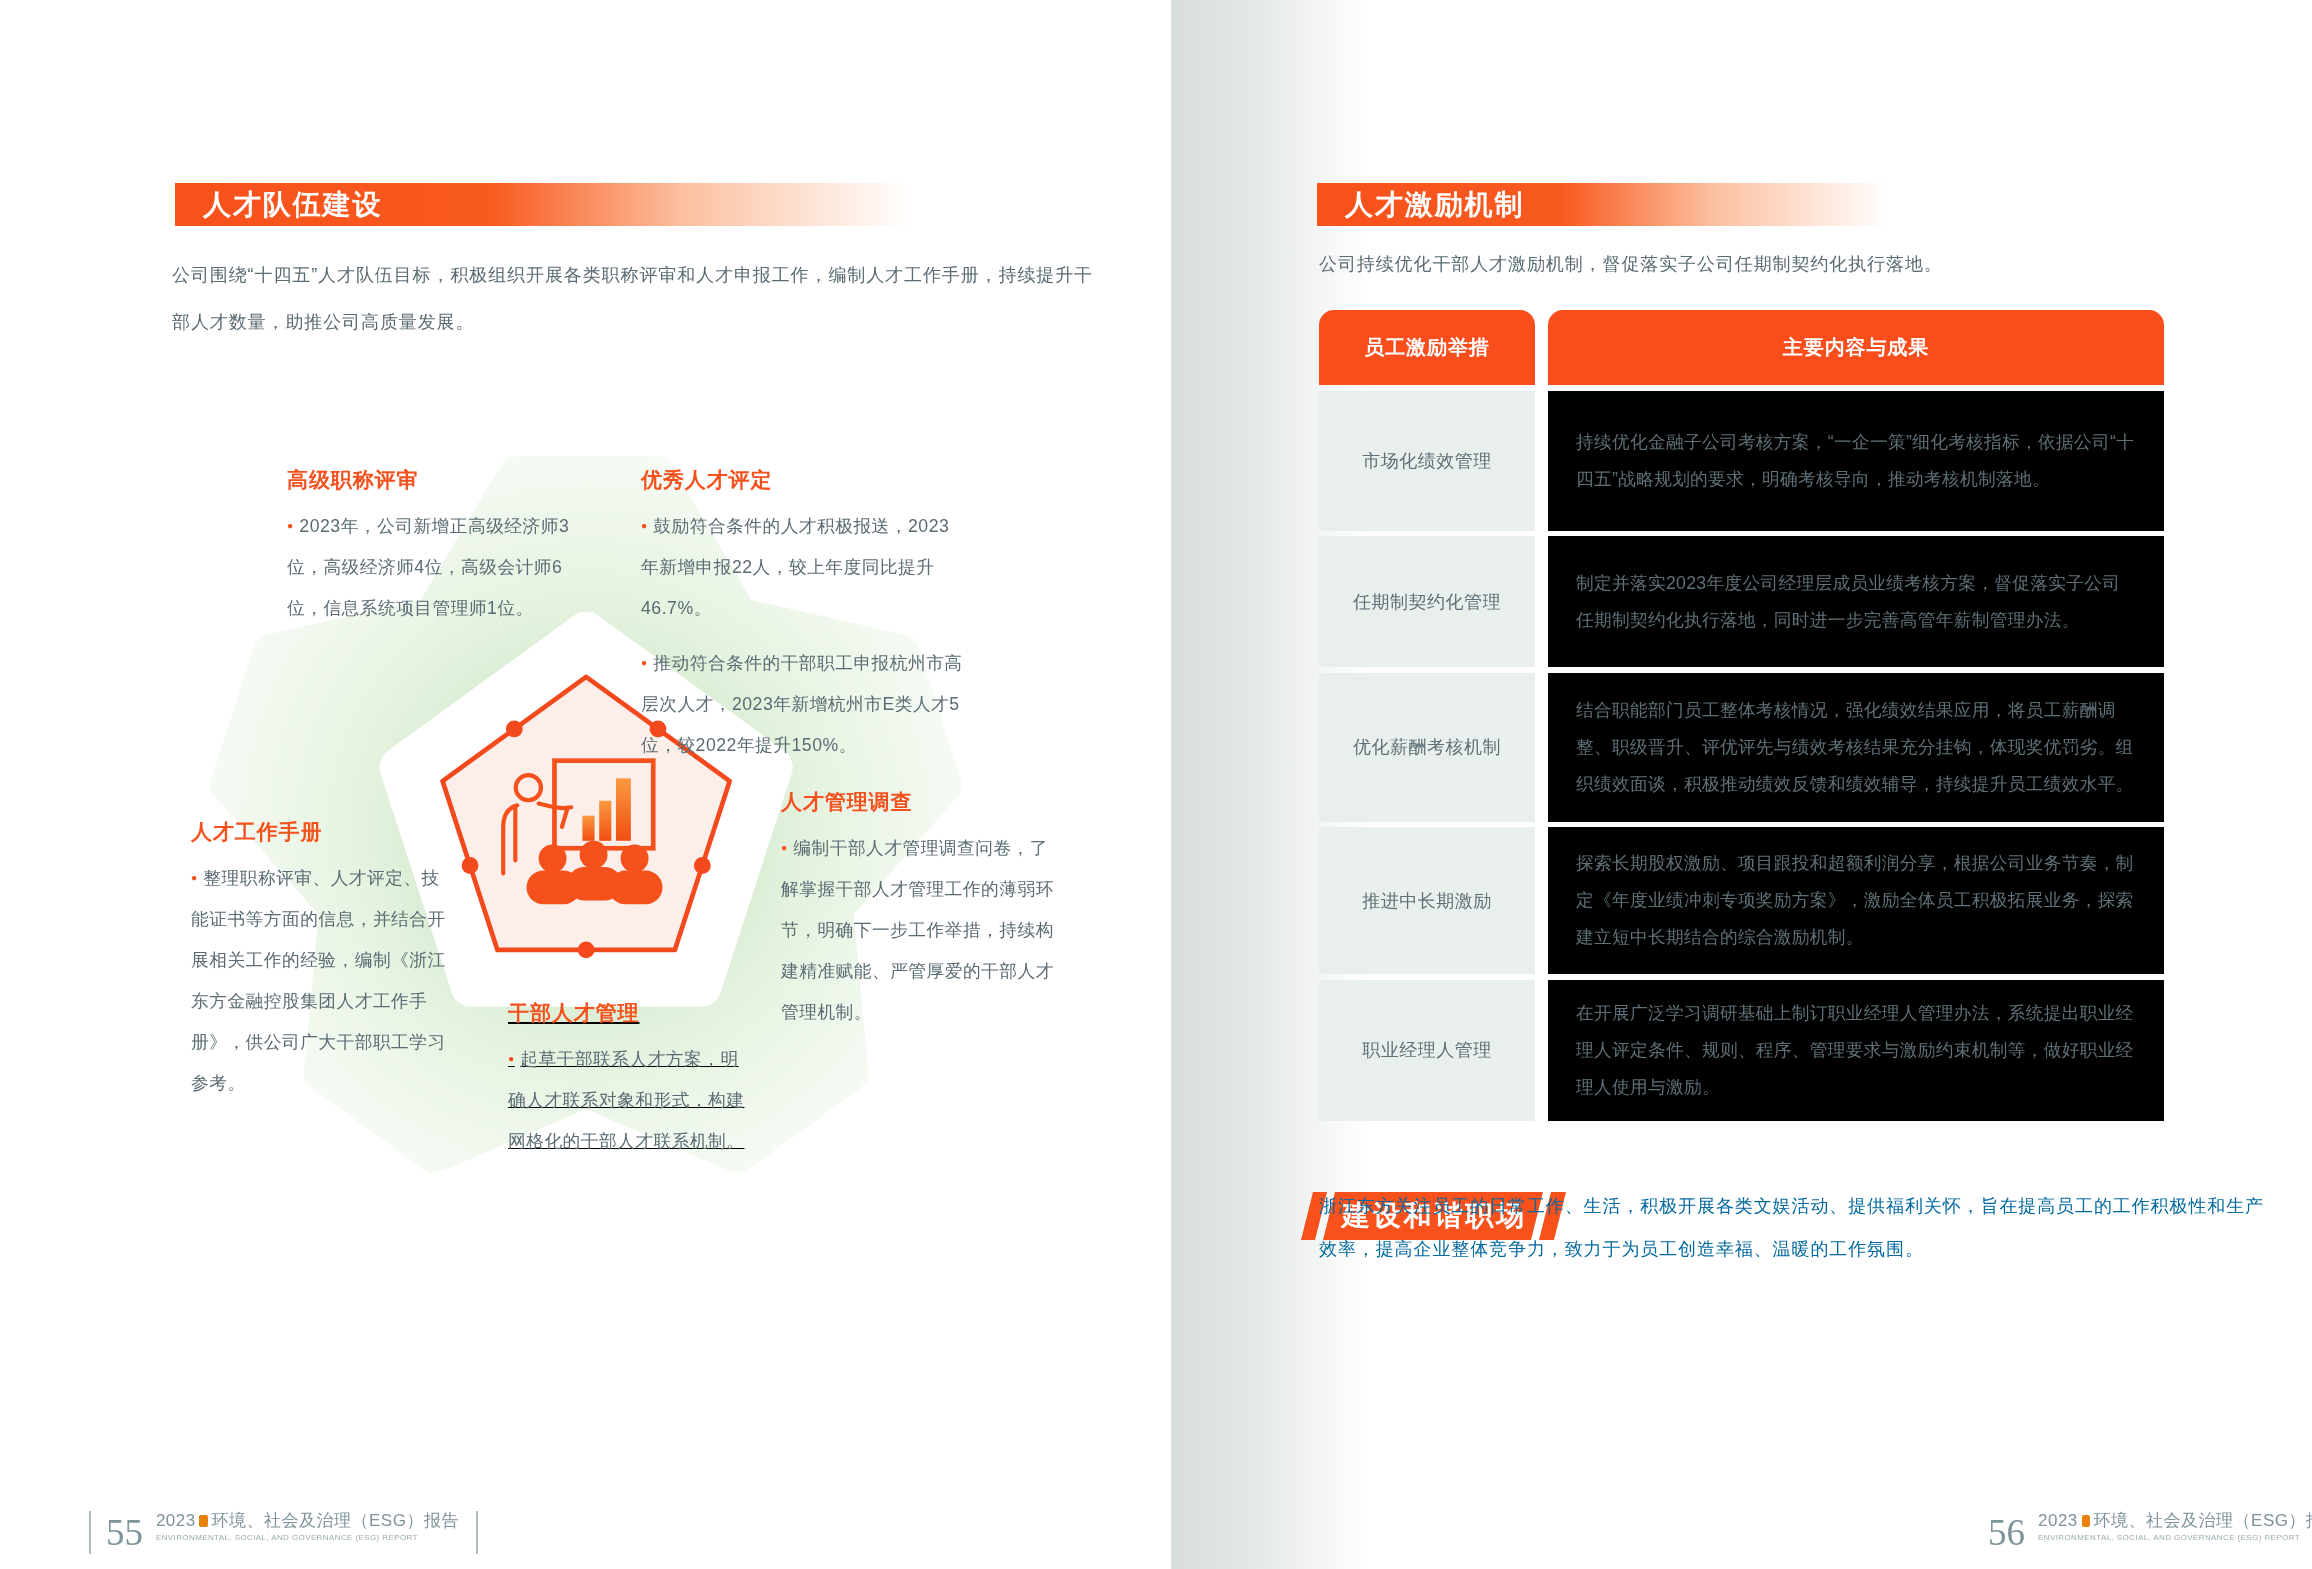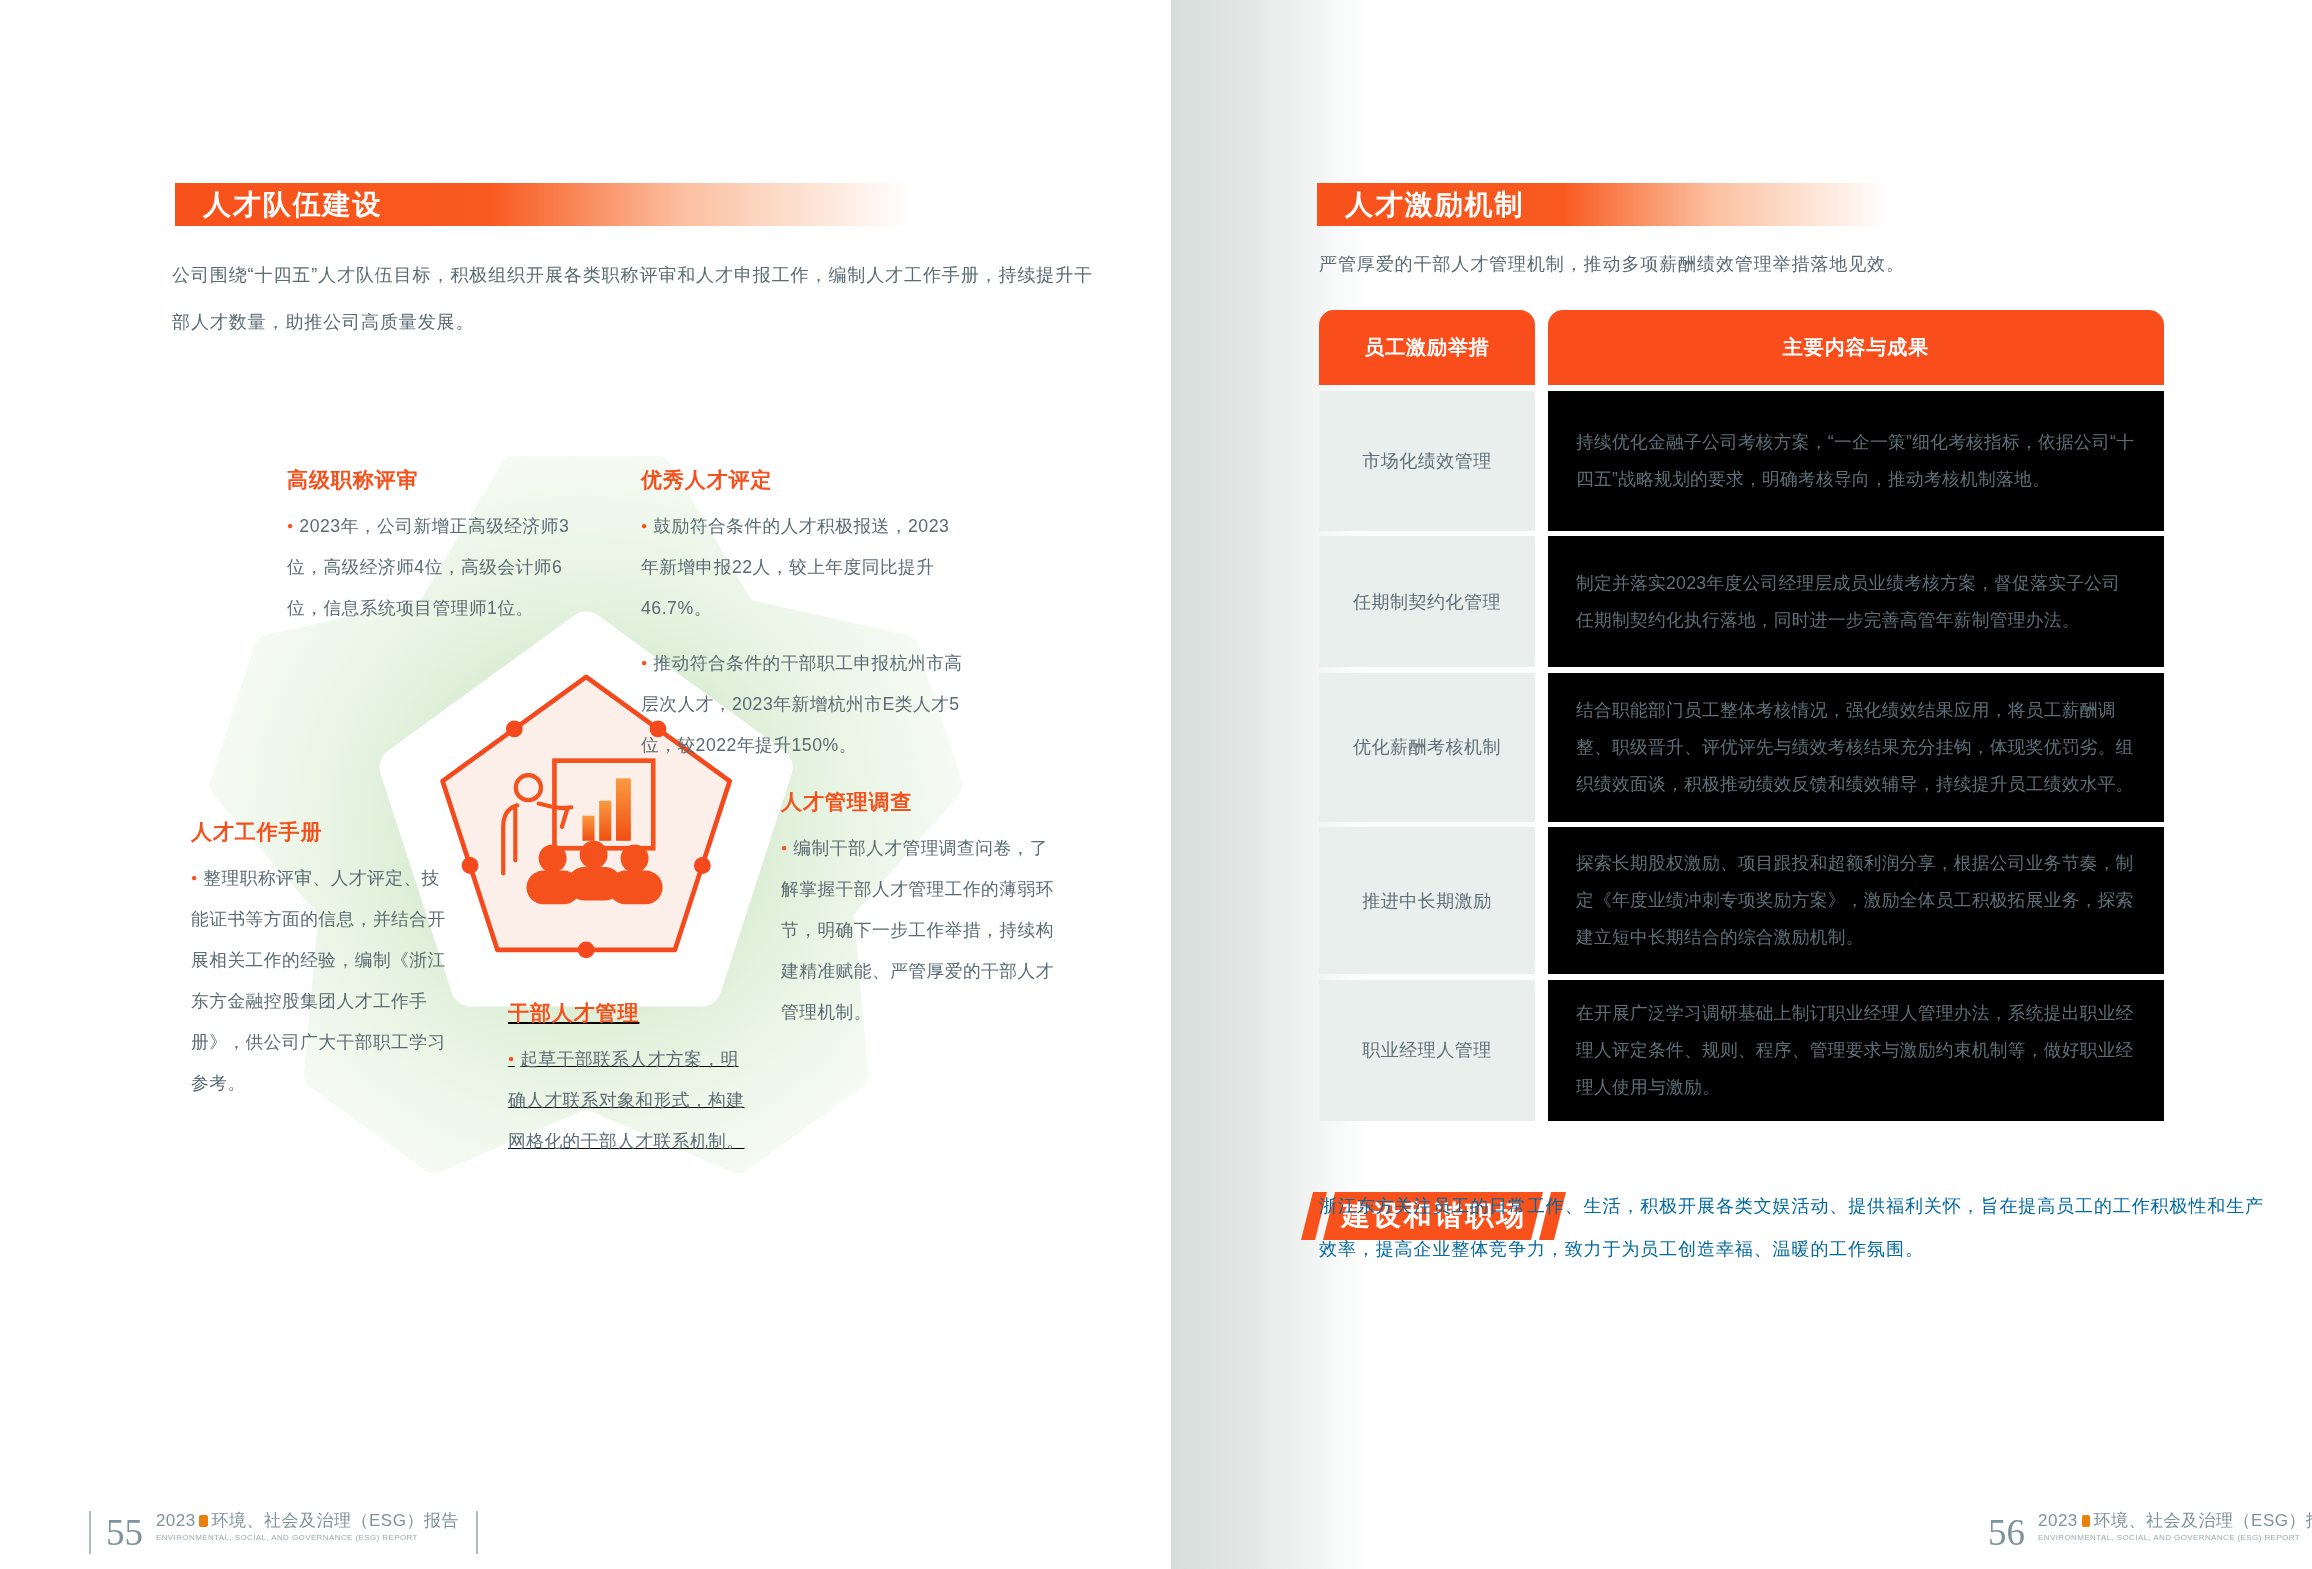--- a/index.html
+++ b/index.html
@@ -183,21 +183,21 @@
       <div class="en">ENVIRONMENTAL, SOCIAL, AND GOVERNANCE (ESG) REPORT</div>
     </div>
     <div class="vbar"></div>
   </div>
 
   <div class="banner" id="banner-right">
     <div class="bg"></div>
     <div class="label">人才激励机制</div>
   </div>
 
-  <div class="intro" id="intro-right">严管厚爱的干部人才管理机制，推动多项薪酬绩效管理举措落地见效。</div>
+  <div class="intro" id="intro-right">公司持续优化干部人才激励机制，督促落实子公司任期制契约化执行落地。</div>
 
   <div class="itable">
     <div class="row hrow">
       <div class="c1">员工激励举措</div>
       <div class="c2">主要内容与成果</div>
     </div>
     <div class="row drow r1">
       <div class="c1">市场化绩效管理</div>
       <div class="c2">持续优化金融子公司考核方案，“一企一策”细化考核指标，依据公司“十四五”战略规划的要求，明确考核导向，推动考核机制落地。</div>
     </div>

